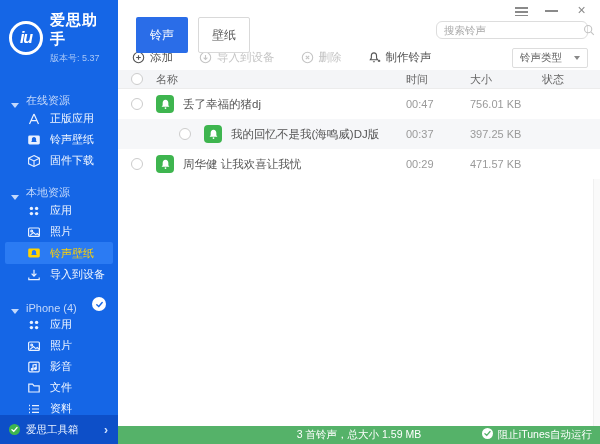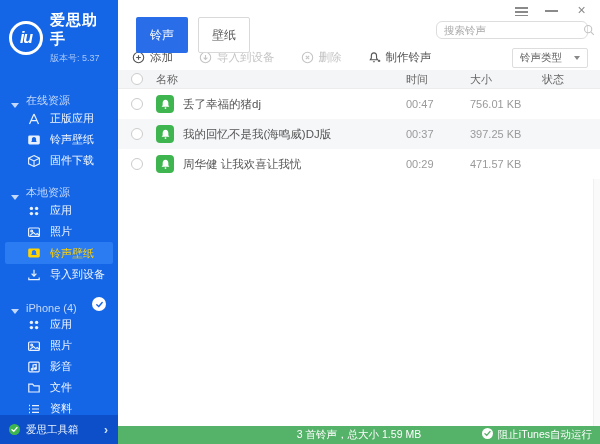--- a/index.html
+++ b/index.html
@@ -99,21 +99,21 @@
     width:0; height:0; border-left:3.5px solid transparent; border-right:3.5px solid transparent;
     border-top:4px solid #888;
   }
 
   .grid-row { display:grid; grid-template-columns:38px 1fr 64px 72px 58px; align-items:center; }
   .table-header {
     height:19px; background:#f4f5f7; border-bottom:1px solid #ececec;
     font-size:11px; color:#666;
   }
   .rt-row { height:30px; font-size:11.5px; color:#555; cursor:pointer; }
-  .rt-row.alt { background:#f6f7f9; }
+  .rt-row.alt { background:#f6f7f9;padding-left:48px; }
   .cell-check { display:flex; justify-content:center; }
   .radio {
     width:12px; height:12px; border:1px solid #ccc; border-radius:50%; background:#fff; cursor:pointer;
   }
   .cell-name { display:flex; align-items:center; overflow:hidden; }
   .bell-badge {
     width:18px; height:18px; background:#3eb54f; border-radius:4px; margin-right:9px;
     display:flex; align-items:center; justify-content:center; flex-shrink:0;
   }
   .name-text { white-space:nowrap; overflow:hidden; text-overflow:ellipsis; }

